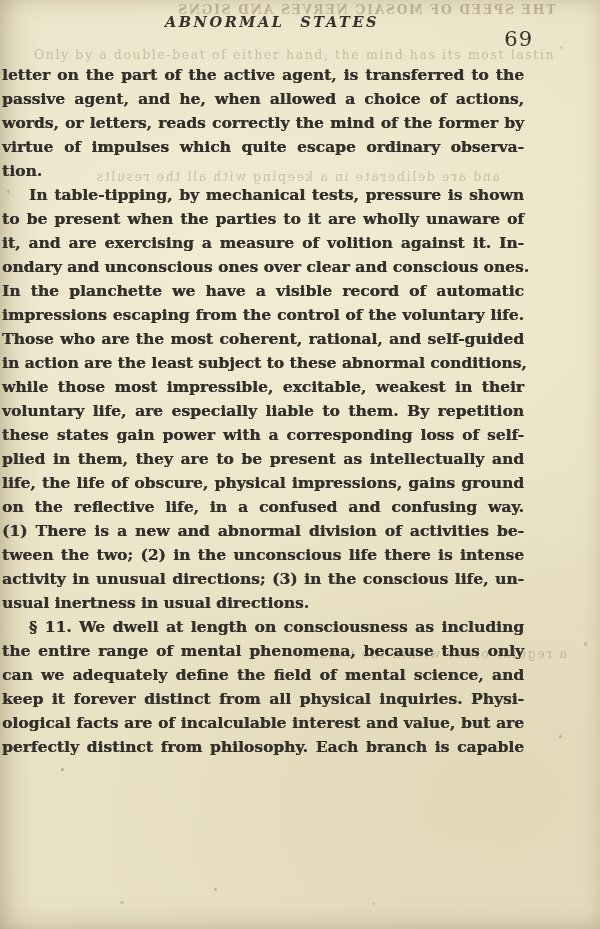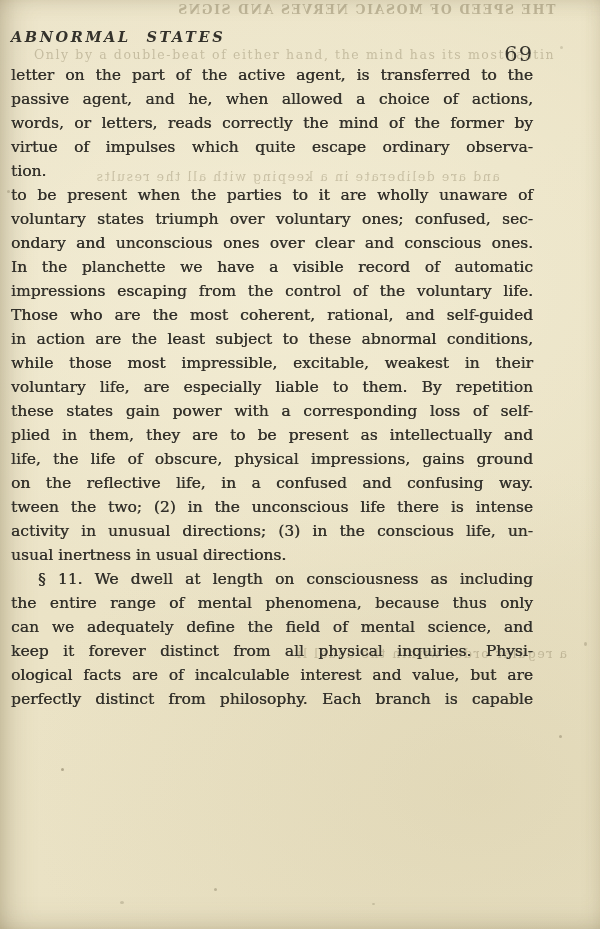--- a/index.html
+++ b/index.html
@@ -19,38 +19,40 @@
     box-shadow:
       inset 22px 0 34px -22px rgba(110,95,60,0.45),
       inset -12px 0 28px -22px rgba(110,95,60,0.28),
       inset 0 14px 30px -24px rgba(110,95,60,0.30),
       inset 0 -18px 34px -24px rgba(110,95,60,0.35);
     overflow: hidden;
     color: #32302a;
   }
   
   .running-head {
-    position: absolute; top: 27px; left: 11px; width: 522px; height: 20px;
+    position: absolute; top: 12px; left: 11px; width: 522px; height: 20px;
+    text-align: center;
     filter: blur(0.25px);
   }
   .head-title {
     font-style: italic; font-weight: 700;
     font-size: 14.5px; letter-spacing: 2.6px; word-spacing: 8px;
     color: #34322b;
   }
   .folio {
     position: absolute; right: 0; top: -1px;
     font-size: 21px; letter-spacing: 1px; font-weight: 400; font-style: normal;
     color: #34322b;
     margin-top: 16px;
   }
   
   .body-text {
-    position: absolute; top: 63px; left: 11px; width: 522px;
+    position: absolute; top: 63px; left: 2px; width: 522px;
     filter: blur(0.25px);
+    font-weight: bold;
   }
   .line {
     height: 24px; line-height: 24px;
     font-size: 15.5px;
     text-align: justify;
     text-align-last: justify;
     white-space: nowrap;
     text-shadow: 0.35px 0.15px 0 rgba(50,48,42,0.85);
   }
   .line.indent { padding-left: 27px; }
@@ -98,33 +100,35 @@
     <span class="head-title">ABNORMAL STATES</span>
     <span class="folio">69</span>
   </header>
 
   <main class="body-text" id="body-text">
       <div class="line">letter on the part of the active agent, is transferred to the</div>
       <div class="line">passive agent, and he, when allowed a choice of actions,</div>
       <div class="line">words, or letters, reads correctly the mind of the former by</div>
       <div class="line">virtue of impulses which quite escape ordinary observa-</div>
       <div class="line last">tion.</div>
+      <div class="line indent">In table-tipping, by mechanical tests, pressure is shown</div>
       <div class="line">to be present when the parties to it are wholly unaware of</div>
-      <div class="line">voluntary states triumph over voluntary ones; confused, sec-</div>
+      <div class="line">it, and are exercising a measure of volition against it. In-</div>
       <div class="line">ondary and unconscious ones over clear and conscious ones.</div>
       <div class="line">In the planchette we have a visible record of automatic</div>
       <div class="line">impressions escaping from the control of the voluntary life.</div>
       <div class="line">Those who are the most coherent, rational, and self-guided</div>
       <div class="line">in action are the least subject to these abnormal conditions,</div>
       <div class="line">while those most impressible, excitable, weakest in their</div>
       <div class="line">voluntary life, are especially liable to them. By repetition</div>
       <div class="line">these states gain power with a corresponding loss of self-</div>
       <div class="line">plied in them, they are to be present as intellectually and</div>
       <div class="line">life, the life of obscure, physical impressions, gains ground</div>
       <div class="line">on the reflective life, in a confused and confusing way.</div>
+      <div class="line">(1) There is a new and abnormal division of activities be-</div>
       <div class="line">tween the two; (2) in the unconscious life there is intense</div>
       <div class="line">activity in unusual directions; (3) in the conscious life, un-</div>
       <div class="line last">usual inertness in usual directions.</div>
       <div class="line indent">§ 11. We dwell at length on consciousness as including</div>
       <div class="line">the entire range of mental phenomena, because thus only</div>
       <div class="line">can we adequately define the field of mental science, and</div>
       <div class="line">keep it forever distinct from all physical inquiries. Physi-</div>
       <div class="line">ological facts are of incalculable interest and value, but are</div>
       <div class="line">perfectly distinct from philosophy. Each branch is capable</div>
     </main>

